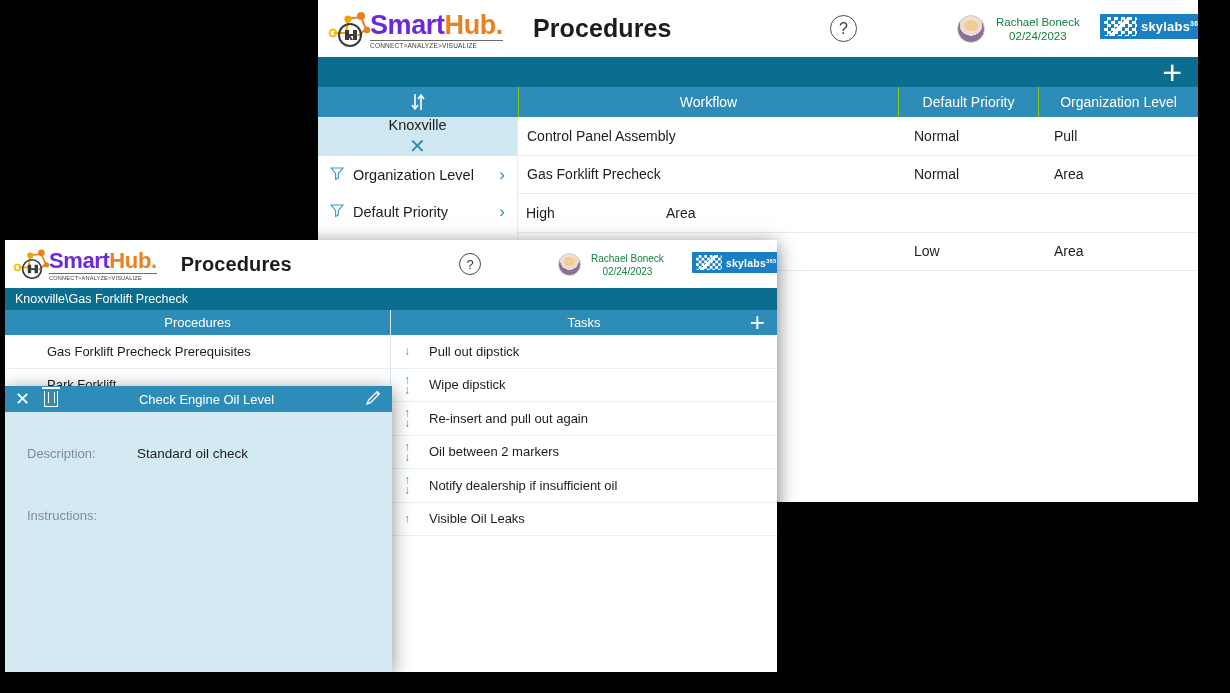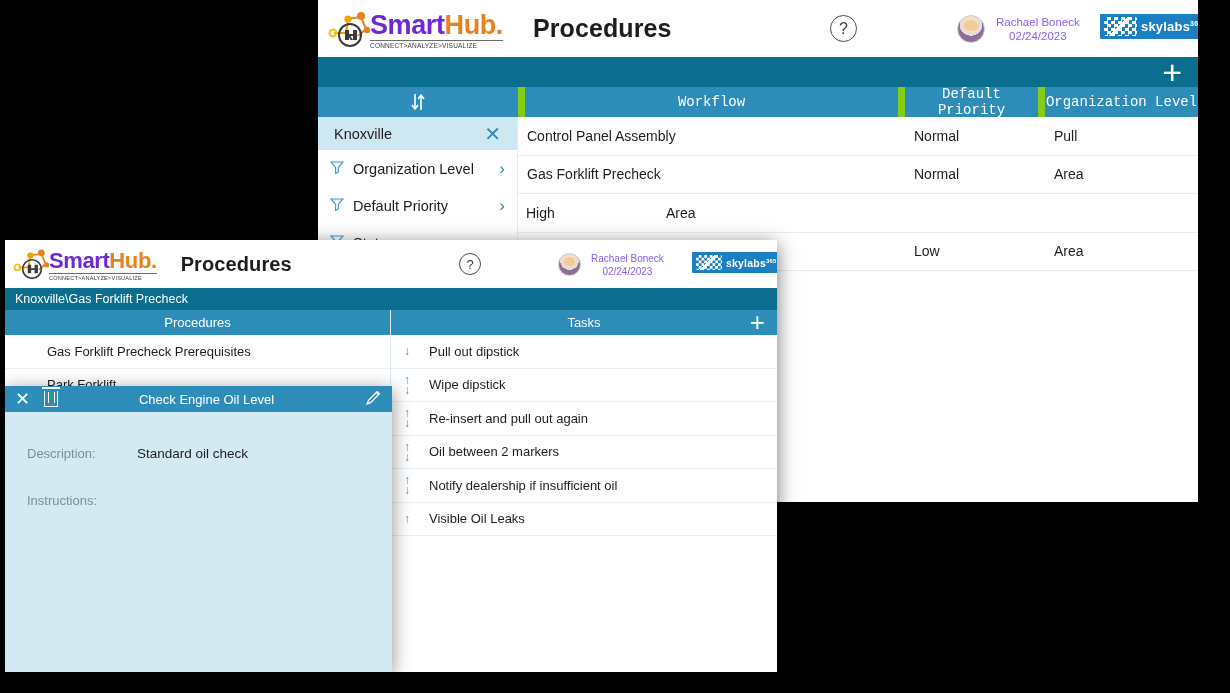--- a/index.html
+++ b/index.html
@@ -60,21 +60,21 @@
     background: radial-gradient(circle at 50% 32%, #f6e0c8 0 34%, #e8dcd4 34% 52%, #8b6f98 52% 100%);
     border: 1px solid #cfcfcf; overflow: hidden; position: relative;
   }
   .avatar.sm { width: 23px; height: 23px; }
   .avatar:after {
     content: ""; position: absolute; left: 22%; top: 14%;
     width: 56%; height: 42%; border-radius: 50% 50% 45% 45%;
     background: #f0c98c; opacity: .85;
   }
 
-  .user-block { text-align: center; line-height: 1.25; color: #8b5cf6; }
+  .user-block { text-align: center; line-height: 1.25; color: #15803d; }
   .user-name { font-size: 11.5px; }
   .user-date { font-size: 11.5px; }
   .user-block.sm .user-name, .user-block.sm .user-date { font-size: 10px; }
 
   
   .skylabs {
     background: #1b7fc4; color: #fff;
     display: flex; align-items: center;
     padding: 3px 6px 3px 4px; border-radius: 1px;
     position: relative;
@@ -109,34 +109,34 @@
     font-size: 12.5px;
   }
 
   
   .col-head {
     background: #2e8cb8; color: #fff; height: 30px;
     display: flex; align-items: center; font-size: 14px;
   }
   .col-head .cell { text-align: center; height: 100%; display: flex;
     align-items: center; justify-content: center; }
-  .col-head .cell + .cell { border-left: 7px solid #84cc16; font-family: Liberation Mono, monospace; }
+  .col-head .cell + .cell { border-left: 1px solid #84cc16; }
 
   
   .row {
     display: flex; align-items: center; height: 38.5px;
     border-bottom: 1px solid #e3eef4; font-size: 14px; color: #1d1d1d;
   }
   .row .c-name { padding-left: 9px; }
 
   
   .filter-pane { width: 200px; background: #fff; border-right: 1px solid #e3eef4; }
   .filter-head {
-    background: #cfe7f1; height: 33px; display: flex; align-items: center;
-    padding: 0 16px; font-size: 14.5px; color: #1d1d1d; justify-content: space-between;
+    background: #cfe7f1; height: 39px; display: flex; align-items: center;
+    padding: 0 24px; font-size: 14.5px; color: #1d1d1d; justify-content: space-between; flex-direction: column;
   }
   .close-x { color: #2e8cb8; font-size: 20px; font-weight: 300; line-height: 1; }
   .filter-item {
     height: 37px; display: flex; align-items: center; gap: 9px;
     padding: 0 12px; font-size: 14.5px; color: #1d1d1d;
   }
   .funnel { color: #3a9fd0; }
   .chev { margin-left: auto; color: #2e8cb8; font-size: 17px; font-weight: 300; }
 
   
@@ -452,18 +452,18 @@
           <line x1="12.4" y1="3.6" x2="14.6" y2="5.8" stroke="#fff" stroke-width="1.3"></line>
         </svg>
       </span>
     </div>
 
     <div class="field-row" style="margin-top:34px;">
       <div class="field-label">Description:</div>
       <div class="field-value">Standard oil check</div>
     </div>
 
-    <div class="field-row" style="margin-top:28px; align-items:flex-start;">
+    <div class="field-row" style="margin-top:43px; align-items:flex-start;">
       <div class="field-label" style="padding-top:4px;">Instructions:</div>
     </div>
   </div>
 
 </div>
 
 </body></html>

